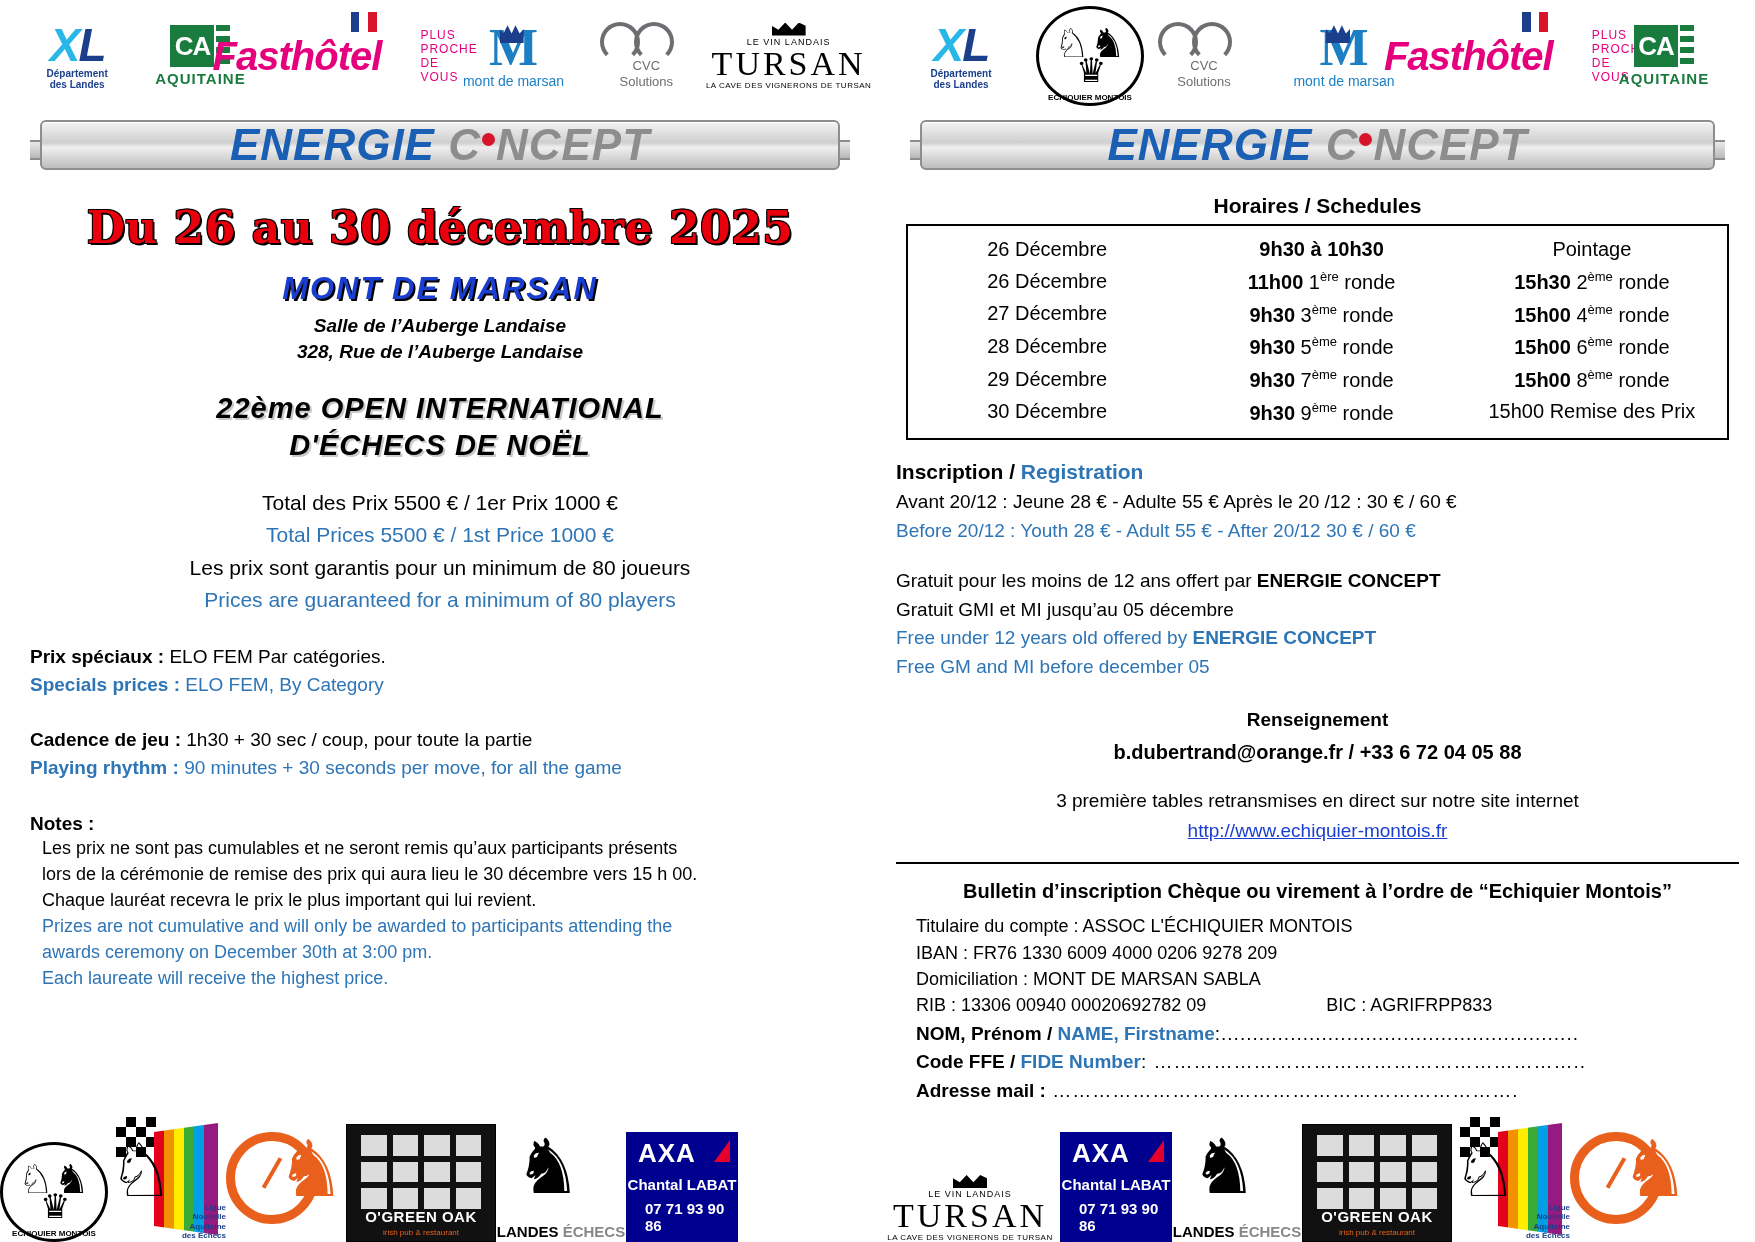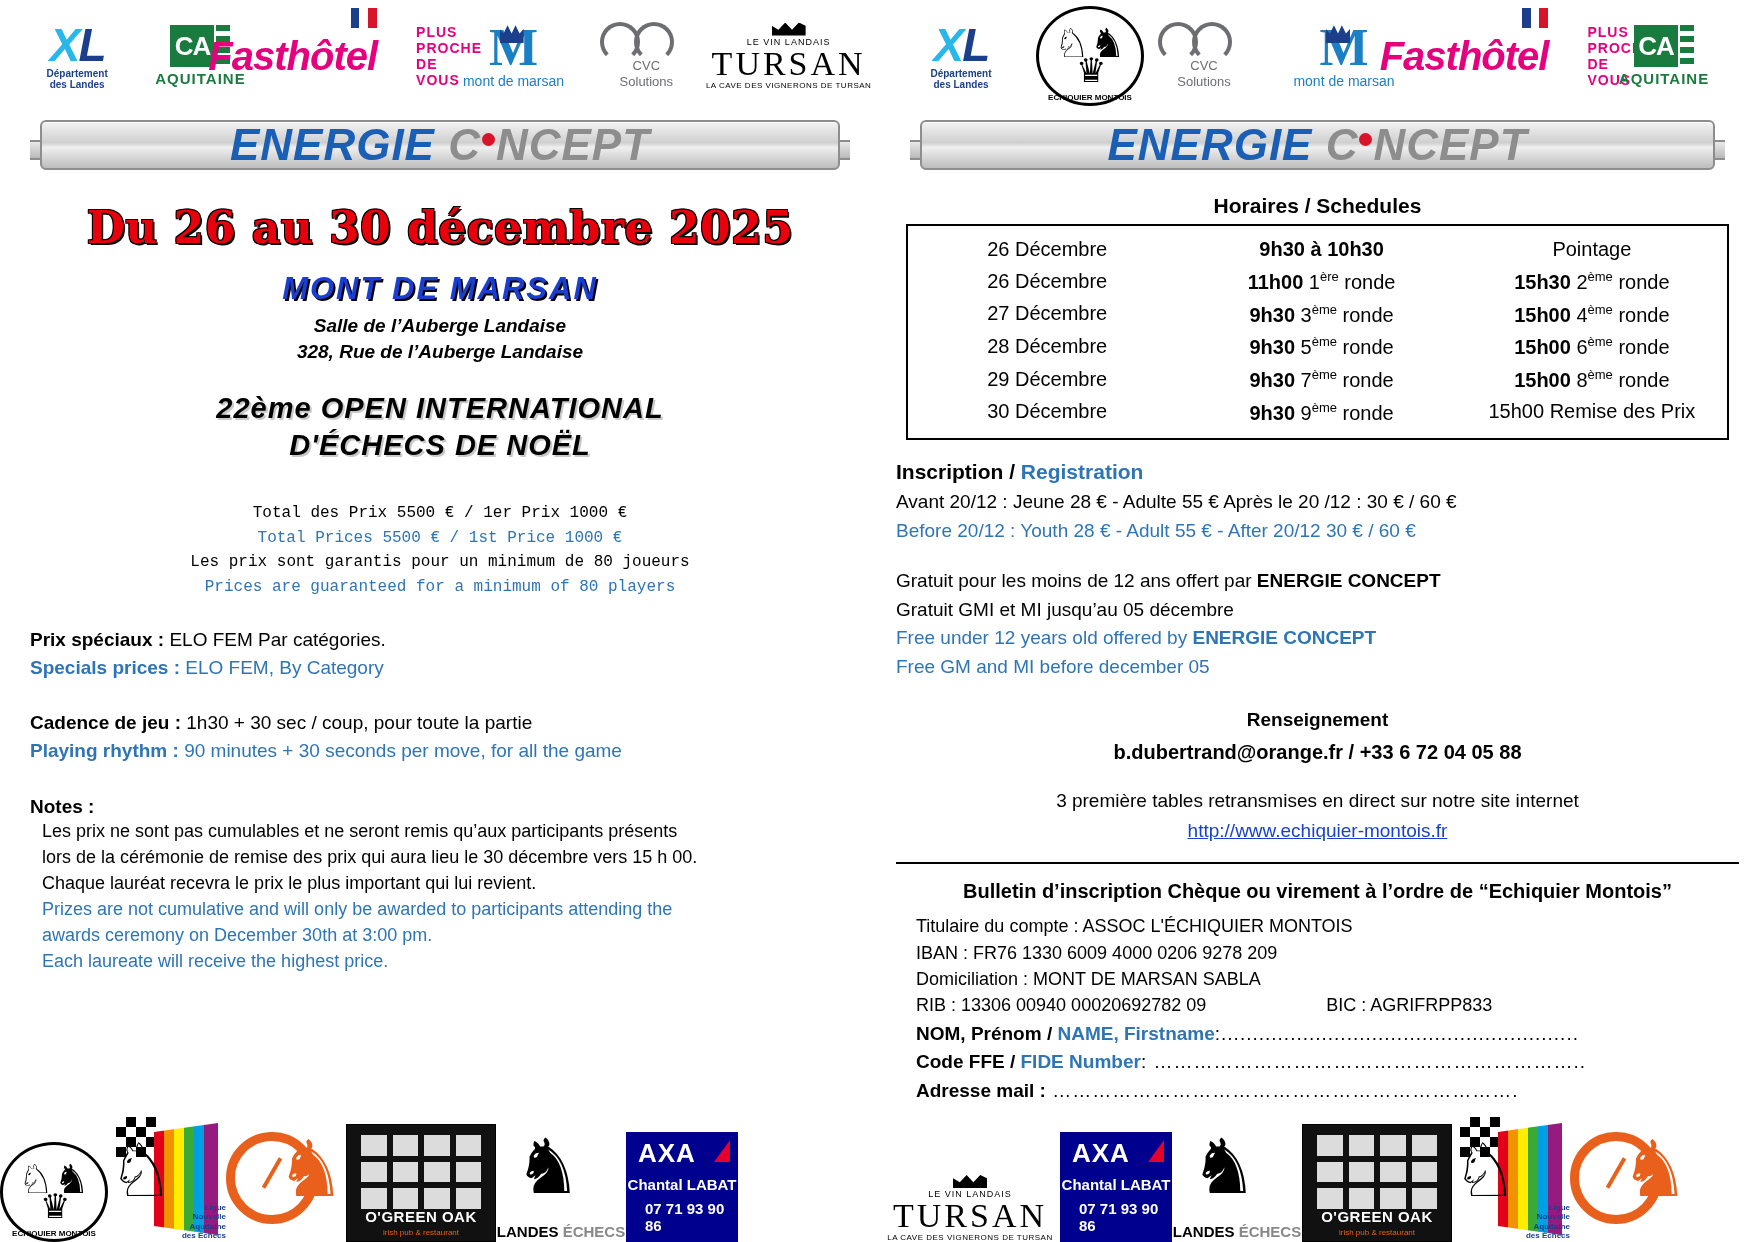--- a/index.html
+++ b/index.html
@@ -31,21 +31,21 @@
   
   .logo-ca { flex-direction:column; width:110px; }
   .ca-box { display:flex; align-items:center; }
   .ca-square { width:44px; height:42px; background:#1a7b3f; color:#fff; font-weight:bold; font-size:26px; display:flex; align-items:center; justify-content:center; letter-spacing:-1px;}
   .ca-lines { width:14px; height:42px; background:repeating-linear-gradient(#1a7b3f 0 6px, #fff 6px 11px); margin-left:2px;}
   .ca-sub { color:#1a7b3f; font-weight:bold; font-size:15px; letter-spacing:1px; margin-top:3px;}
 
   
   .logo-fh { width:185px; }
   .fh-word { font-size:40px; font-weight:bold; color:#e5007d; font-style:italic; letter-spacing:-1px; line-height:1; }
-  .fh-sub { font-size:14px; color:#e5007d; letter-spacing:1px; font-weight:bold;margin-left:39px;}
+  .fh-sub { font-size:12px; color:#e5007d; letter-spacing:1px; font-weight:normal;margin-left:39px;}
   .fh-flag { position:absolute; top:-16px; left:98px; width:26px; height:20px; display:flex;}
   .fh-flag i { flex:1; }
   .fh-flag i:nth-child(1){ background:#1b3f8b;}
   .fh-flag i:nth-child(2){ background:#ffffff;}
   .fh-flag i:nth-child(3){ background:#d7142a;}
 
   
   .logo-mdm { flex-direction:column; width:160px; }
   .mdm-m { font-size:52px; font-weight:bold; color:#1b7fc4; line-height:.95; font-family:"Liberation Serif", serif;}
   .mdm-crown { position:absolute; top:2px; left:62px; width:24px; height:18px; background:#1b3f8b; clip-path:polygon(0 100%,0 20%,16% 45%,33% 0,50% 45%,66% 0,83% 45%,100% 20%,100% 100%); }
@@ -101,21 +101,21 @@
     text-align:center; font-size:31px; font-weight:bold; color:#1a3fd0; font-style:italic;
     letter-spacing:2px; text-shadow:2px 2px 0 #000;
     margin-bottom:6px;
   }
   .venue { text-align:center; font-size:19px; font-style:italic; font-weight:bold; line-height:1.35; }
   .title-open {
     text-align:center; font-size:29px; font-weight:bold; font-style:italic; letter-spacing:1px;
     margin:26px 0 4px 0; line-height:1.25;
     text-shadow:2px 2px 0 #c9c9c9;
   }
-  .prizes { text-align:center; font-size:16px; line-height:1.55; margin-top:38px;font-family:Liberation Mono, monospace; }
+  .prizes { text-align:center; font-size:21px; line-height:1.55; margin-top:24px; }
   .en { color:#2e75b6; }
   .blk { color:#000; }
   .section { margin-top:26px; font-size:19px; line-height:1.5; }
   .lbl { font-weight:bold; }
   .lbl-en { font-weight:bold; color:#2e75b6; }
   .notes-title { font-weight:bold; font-size:19px; margin-top:30px; }
   .notes-body { font-size:18px; line-height:1.45; padding-left:12px; }
 
   
   .sponsors { position:absolute; bottom:0; left:0; width:100%; height:140px; display:flex; align-items:flex-end; }

